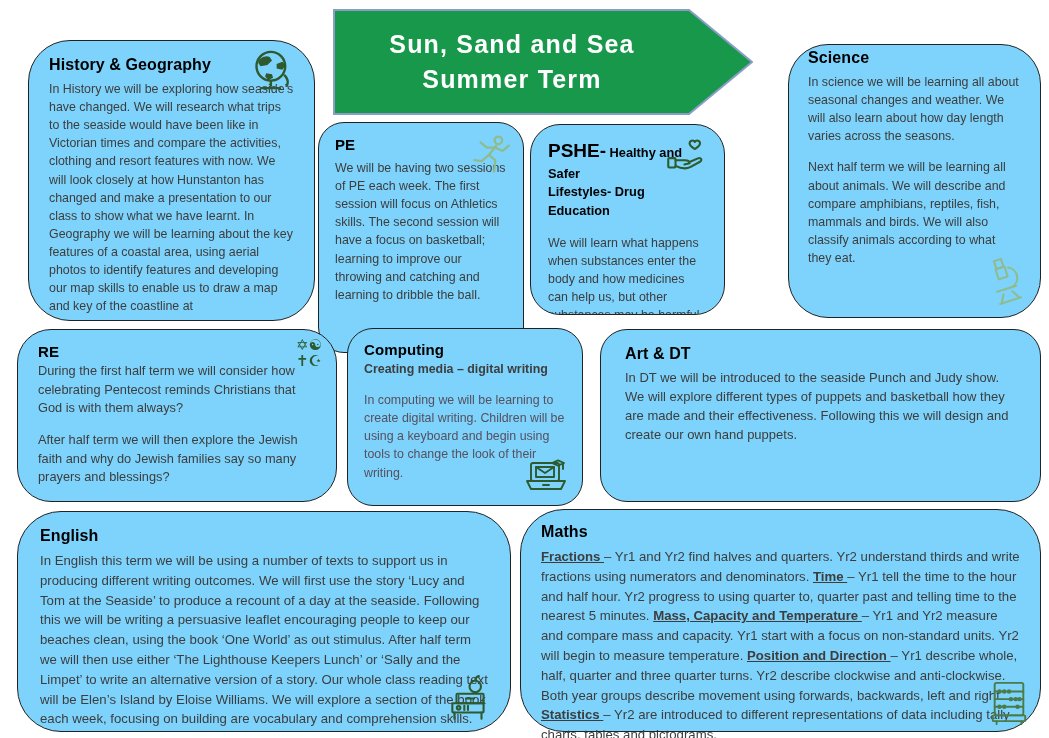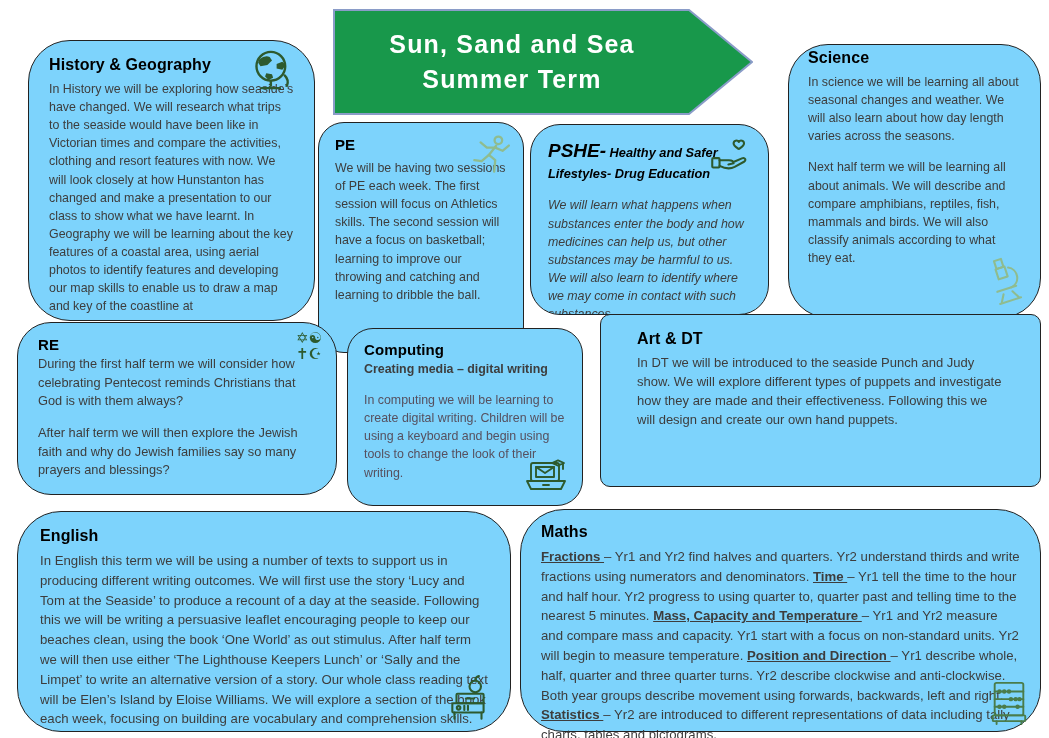--- a/index.html
+++ b/index.html
@@ -12,25 +12,25 @@
   .card p:last-of-type{margin-bottom:0;}
 
   #card-history{left:28px;top:40px;width:287px;height:281px;border-radius:42px;padding:15px 20px;overflow:hidden;}
   #banner{position:absolute;left:333px;top:9px;width:420px;height:106px;}
   #banner svg{position:absolute;left:0;top:0;}
   #banner .banner-text{position:absolute;left:0;top:0;width:358px;height:106px;display:flex;
       flex-direction:column;align-items:center;justify-content:center;gap:6px;}
   #banner .banner-text div{color:#fff;font-weight:700;font-size:25px;letter-spacing:1.2px;}
 
   #card-pe{left:318px;top:122px;width:206px;height:231px;border-radius:26px;padding:13px 16px;overflow:hidden;}
-  #card-pshe{left:530px;top:124px;width:239px;height:191px;border-radius:30px;padding:12px 17px;overflow:hidden;font-style:italic;}
+  #card-pshe{left:530px;top:124px;width:195px;height:191px;border-radius:30px;padding:12px 17px;overflow:hidden;}
   #card-science{left:788px;top:44px;width:253px;height:274px;border-radius:40px;padding:4px 19px;}
-  #card-re{left:17px;top:322px;width:320px;height:173px;border-radius:34px;padding:13px 20px;}
+  #card-re{left:17px;top:329px;width:320px;height:173px;border-radius:34px;padding:13px 20px;}
   #card-computing{left:347px;top:328px;width:236px;height:178px;border-radius:26px;padding:12px 16px;}
-  #card-art{left:600px;top:314px;width:441px;height:173px;border-radius:10px;padding:15px 36px;}
+  #card-art{left:600px;top:329px;width:441px;height:173px;border-radius:27px;padding:15px 24px;}
   #card-english{left:17px;top:511px;width:494px;height:221px;border-radius:44px;padding:15px 22px;}
   #card-maths{left:520px;top:509px;width:521px;height:223px;border-radius:44px;padding:13px 20px;}
 
   #card-english p,#card-maths p{font-size:13.2px;line-height:1.5;}
   #card-re p{font-size:12.8px;}
   #card-art p{font-size:13px;}
 
   #card-pe h2,#card-re h2,#card-computing h2{font-size:15px;}
   #card-re h2{margin-bottom:2px;}
   #card-computing h2{margin-bottom:2px;}
@@ -168,21 +168,21 @@
         <path d="M30 4 l6 -2.6 6 2.6 -6 2.6 z"></path>
         <path d="M41 5 v5"></path>
         <path d="M5 22 h38 l-4 8 h-30 z"></path>
         <path d="M21 26 h6"></path>
       </g>
     </svg>
   </div>
 
   <div class="card" id="card-art">
     <h2>Art &amp; DT</h2>
-    <p>In DT we will be introduced to the seaside Punch and Judy show. We will explore different types of puppets and investigate how they are made and their effectiveness. Following this we will design and create our own hand puppets.</p>
+    <p>In DT we will be introduced to the seaside Punch and Judy show. We will explore different types of puppets and basketball how they are made and their effectiveness. Following this we will design and create our own hand puppets.</p>
   </div>
 
   <div class="card" id="card-english">
     <h2>English</h2>
     <p>In English this term we will be using a number of texts to support us in producing different writing outcomes. We will first use the story ‘Lucy and Tom at the Seaside’ to produce a recount of a day at the seaside. Following this we will be writing a persuasive leaflet encouraging people to keep our beaches clean, using the book ‘One World’ as out stimulus. After half term we will then use either ‘The Lighthouse Keepers Lunch’ or ‘Sally and the Limpet’ to write an alternative version of a story. Our whole class reading text will be Elen’s Island by Eloise Williams. We will explore a section of the book each week, focusing on building are vocabulary and comprehension skills.</p>
     <svg class="corner-icon" id="books-icon" width="50" height="48" viewBox="0 0 48 46">
       <g class="icon-stroke icon-dark" stroke-width="2">
         <circle cx="30" cy="11" r="5.5"></circle>
         <path d="M30 5 q0 -3 3.5 -4"></path>
         <rect x="12" y="18" width="26" height="9" rx="1"></rect>

